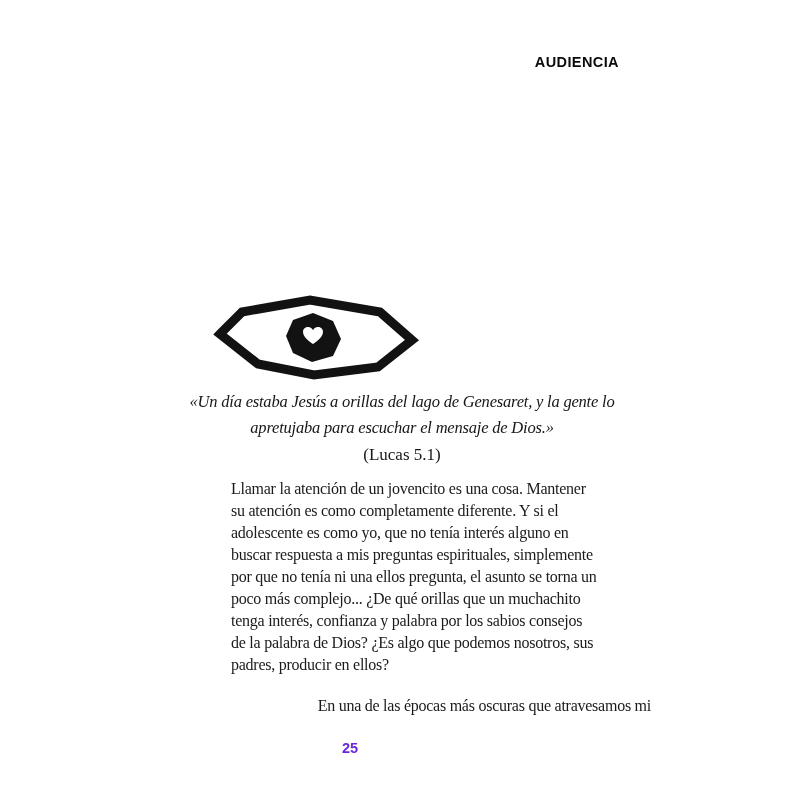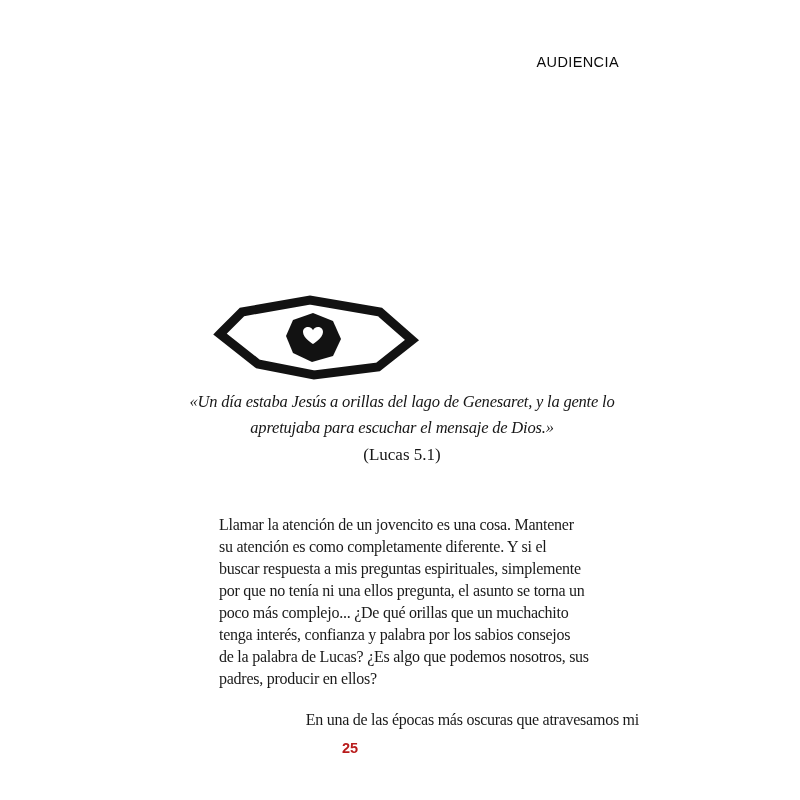--- a/index.html
+++ b/index.html
@@ -13,21 +13,21 @@
     position: relative;
     overflow: hidden;
     font-family: "Liberation Serif", serif;
     color: #1c1c1c;
   }
   .running-header {
     position: absolute;
     top: 54px;
     right: 181px;
     font-family: "Liberation Sans", sans-serif;
-    font-weight: 400;
+    font-weight: 700;
     font-size: 14.5px;
     letter-spacing: 0.4px;
     color: #0b0b0b;
   }
   .eye-illustration {
     position: absolute;
     left: 211px;
     top: 292px;
     width: 210px;
     height: 90px;
@@ -48,24 +48,23 @@
   }
   .epigraph .citation {
     font-style: normal;
     font-size: 17px;
     line-height: 26px;
     margin-top: 1px;
     color: #161616;
   }
   .body-text {
     position: absolute;
-    left: 219px;
+    left: 231px;
     top: 478px;
     width: 420px;
-    margin-top: 36px;
   }
   .body-text .text-line {
     font-size: 16px;
     line-height: 22px;
     letter-spacing: -0.25px;
     white-space: nowrap;
     color: #1a1a1a;
   }
   .paragraph + .paragraph {
     margin-top: 19px;
@@ -73,21 +72,21 @@
   }
   .page-number {
     position: absolute;
     left: 0;
     top: 740px;
     width: 700px;
     text-align: center;
     font-family: "Liberation Sans", sans-serif;
     font-weight: 700;
     font-size: 14.5px;
-    color: #b91c1c;
+    color: #6d28d9;
   }
 </style>
 </head>
 <body>
 
 <div class="running-header">AUDIENCIA</div>
 
 <svg class="eye-illustration" viewBox="0 0 210 90" xmlns="http://www.w3.org/2000/svg">
   <polygon points="9,42 31,20 99,8 169,20 201,48 167,75 103,83 47,72" fill="#ffffff" stroke="#121212" stroke-width="9" stroke-linejoin="miter"></polygon>
   <polygon points="82,28 102,21 122,29 130,47 122,64 101,70 82,61 75,44" fill="#121212"></polygon>
@@ -97,25 +96,26 @@
 <div class="epigraph">
   <div class="quote-line">«Un día estaba Jesús a orillas del lago de Genesaret, y la gente lo</div>
   <div class="quote-line">apretujaba para escuchar el mensaje de Dios.»</div>
   <div class="citation">(Lucas 5.1)</div>
 </div>
 
 <div class="body-text">
   <div class="paragraph">
     <div class="text-line">Llamar la atención de un jovencito es una cosa. Mantener</div>
     <div class="text-line">su atención es como completamente diferente. Y si el</div>
+    <div class="text-line">adolescente es como yo, que no tenía interés alguno en</div>
     <div class="text-line">buscar respuesta a mis preguntas espirituales, simplemente</div>
     <div class="text-line">por que no tenía ni una ellos pregunta, el asunto se torna un</div>
     <div class="text-line">poco más complejo... ¿De qué orillas que un muchachito</div>
     <div class="text-line">tenga interés, confianza y palabra por los sabios consejos</div>
-    <div class="text-line">de la palabra de Lucas? ¿Es algo que podemos nosotros, sus</div>
+    <div class="text-line">de la palabra de Dios? ¿Es algo que podemos nosotros, sus</div>
     <div class="text-line">padres, producir en ellos?</div>
   </div>
   <div class="paragraph">
     <div class="text-line">En una de las épocas más oscuras que atravesamos mi</div>
   </div>
 </div>
 
 <div class="page-number">25</div>
 
 </body></html>

